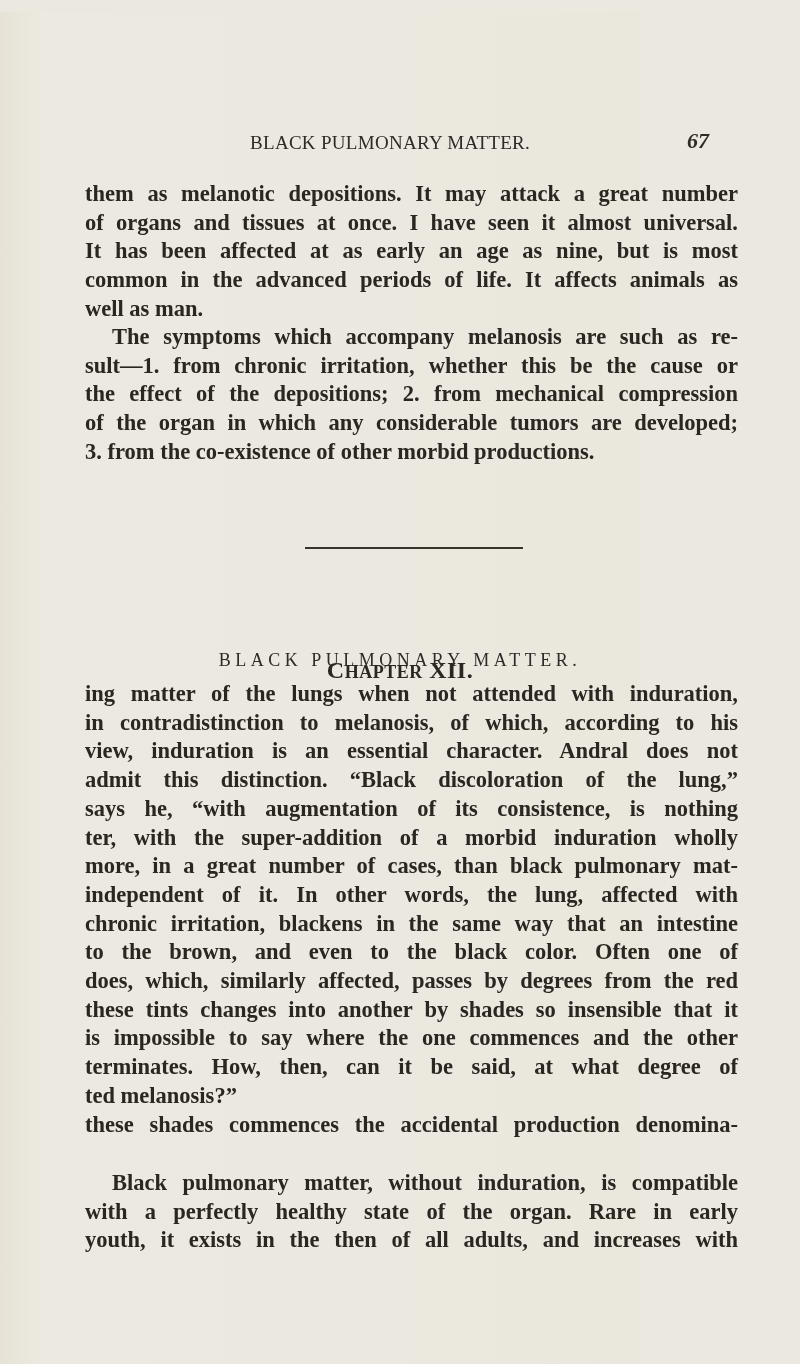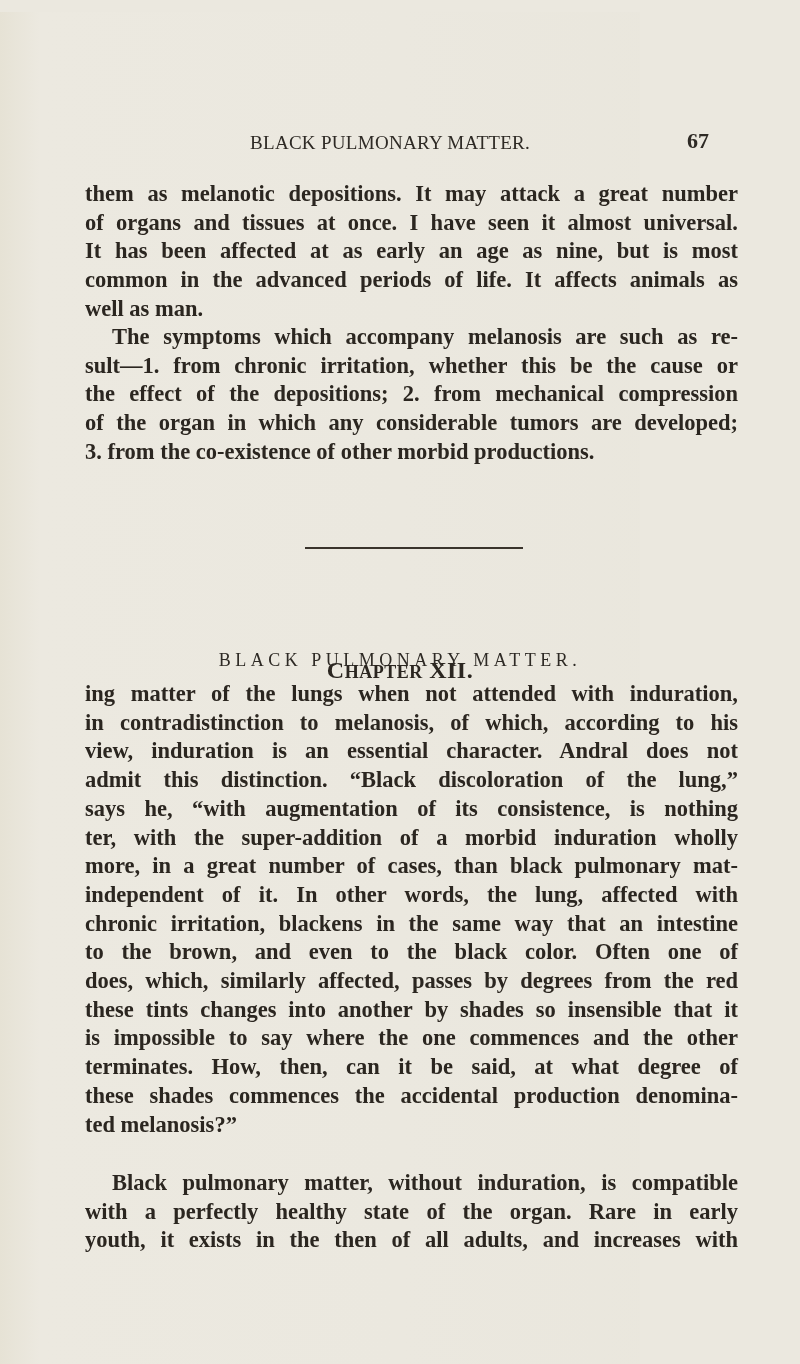--- a/index.html
+++ b/index.html
@@ -29,20 +29,21 @@
       letter-spacing: 0.3px;
       color: #2e2a25;
     }
     .page-number {
       position: absolute;
       top: 116px;
       left: 687px;
       font-size: 22px;
       font-weight: bold;
       color: #2e2a25;
+      font-style: italic;
     }
     .textblock {
       position: absolute;
       left: 85px;
       width: 653px;
       font-size: 22.5px;
       line-height: 28.7px;
       font-weight: bold;
       text-align: justify;
       color: #2b2620;
@@ -126,22 +127,22 @@
     <span class="line">says he, “with augmentation of its consistence, is nothing</span>
     <span class="line">ter, with the super-addition of a morbid induration wholly</span>
     <span class="line">more, in a great number of cases, than black pulmonary mat-</span>
     <span class="line">independent of it.  In other words, the lung, affected with</span>
     <span class="line">chronic irritation, blackens in the same way that an intestine</span>
     <span class="line">to the brown, and even to the black color.  Often one of</span>
     <span class="line">does, which, similarly affected, passes by degrees from the red</span>
     <span class="line">these tints changes into another by shades so insensible that it</span>
     <span class="line">is impossible to say where the one commences and the other</span>
     <span class="line">terminates.  How, then, can it be said, at what degree of</span>
+    <span class="line last">ted melanosis?”</span>
     <span class="line">these shades commences the accidental production denomina-</span>
-    <span class="line last">ted melanosis?”</span>
   </div>
 
   <div class="textblock" style="top:1157px;">
     <span class="line" style="padding-left:27px;">Black pulmonary matter, without induration, is compatible</span>
     <span class="line">with a perfectly healthy state of the organ.  Rare in early</span>
     <span class="line">youth, it exists in the then of all adults, and increases with</span>
   </div>
 
 </div>
 

